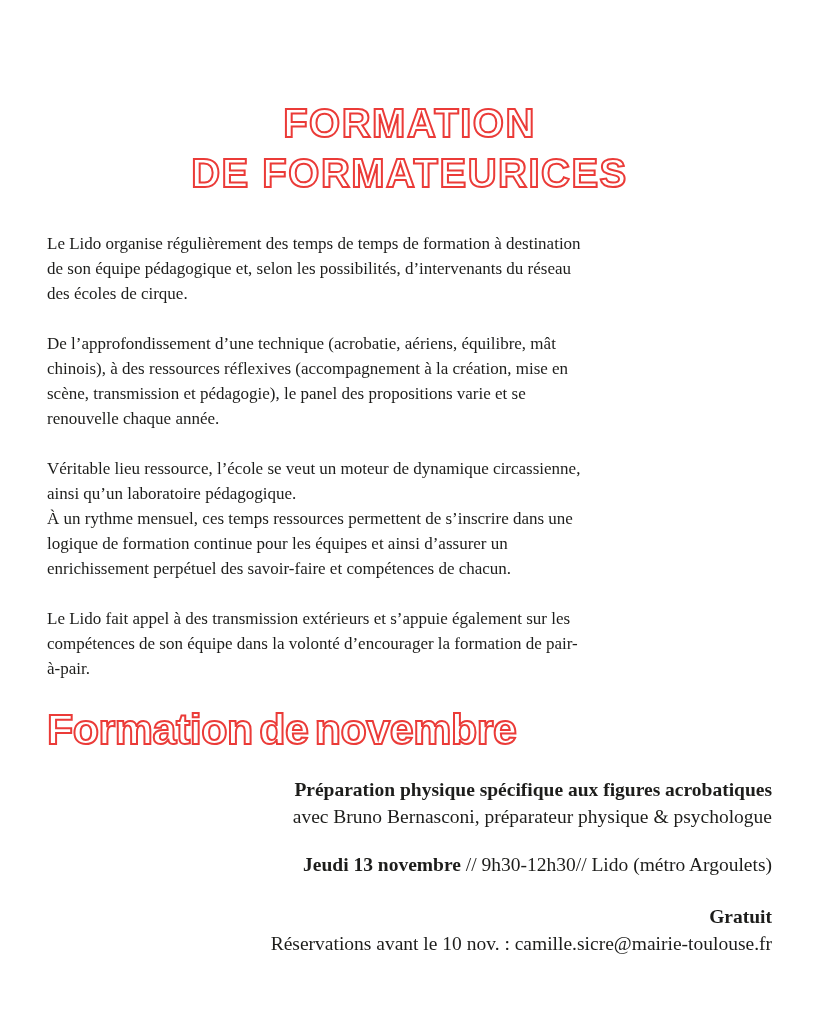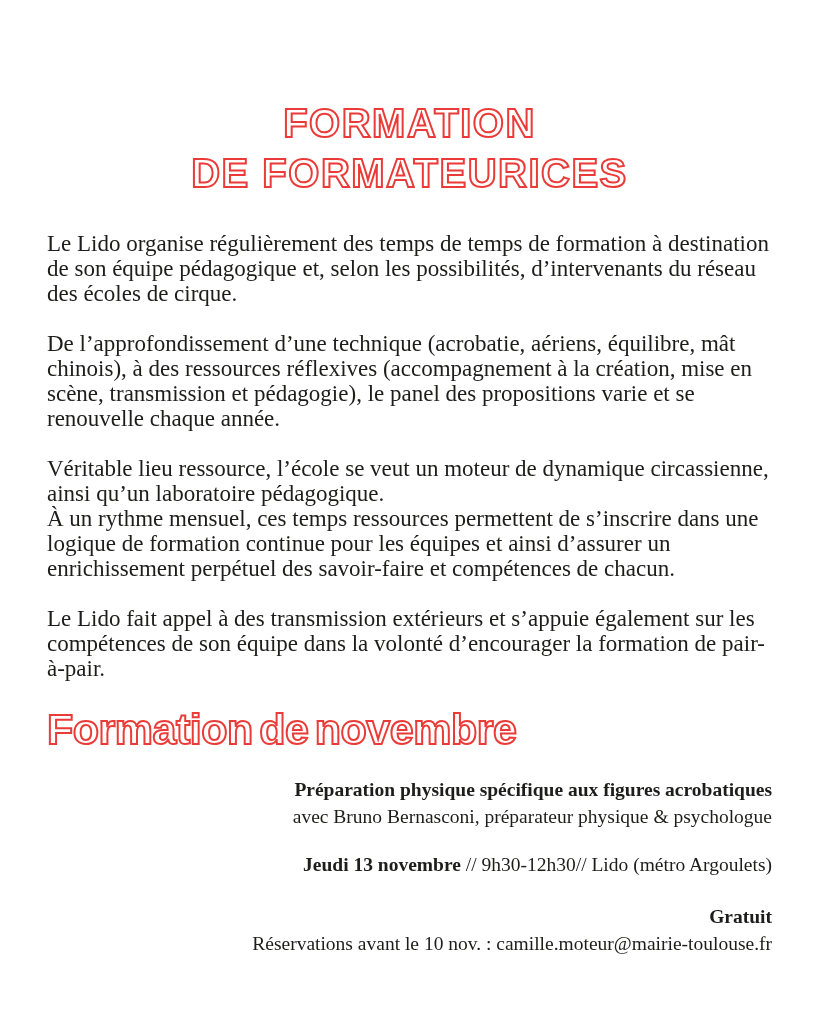--- a/index.html
+++ b/index.html
@@ -28,21 +28,21 @@
   }
   .title {
     text-align: center;
     font-size: 40px;
     line-height: 50px;
     letter-spacing: 1.5px;
     text-transform: uppercase;
   }
   .intro {
     margin-top: 33px;
-    font-size: 23px;
+    font-size: 17px;
     line-height: 25px;
   }
   .intro p {
     margin: 0 0 25px 0;
     white-space: pre-line;
   }
   .subheading {
     margin: 14px 0 0 0;
     text-align: left;
     font-size: 43px;
@@ -89,16 +89,16 @@
 à-pair.</p>
   </section>
 
   <h2 class="subheading hollow">Formation de novembre</h2>
 
   <section class="event">
     <p class="bold">Préparation physique spécifique aux figures acrobatiques</p>
     <p>avec Bruno Bernasconi, préparateur physique &amp; psychologue</p>
     <p class="gap-above-schedule"><span class="bold">Jeudi 13 novembre</span><span> // 9h30-12h30// Lido (métro Argoulets)</span></p>
     <p class="bold gap-above-price">Gratuit</p>
-    <p><span>Réservations avant le 10 nov. : </span><span>camille.moteur@mairie-toulouse.fr</span></p>
+    <p><span>Réservations avant le 10 nov. : </span><span>camille.sicre@mairie-toulouse.fr</span></p>
   </section>
 
 </main>
 
 </body></html>

